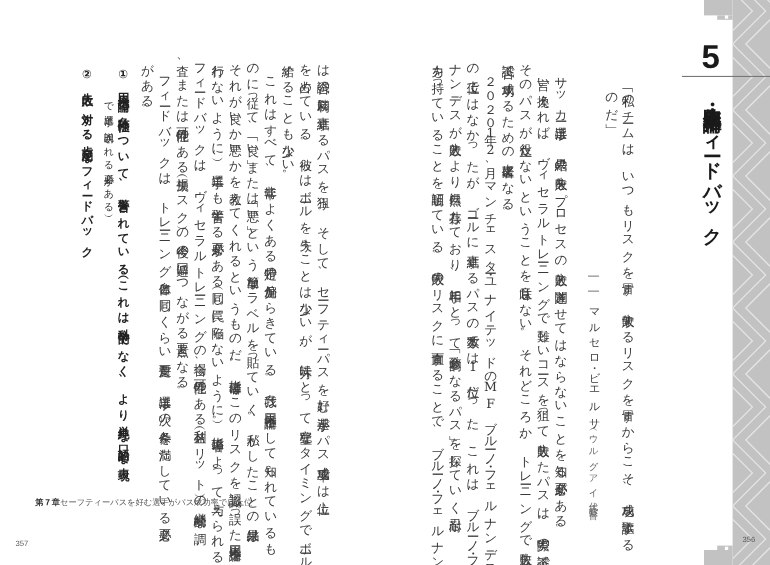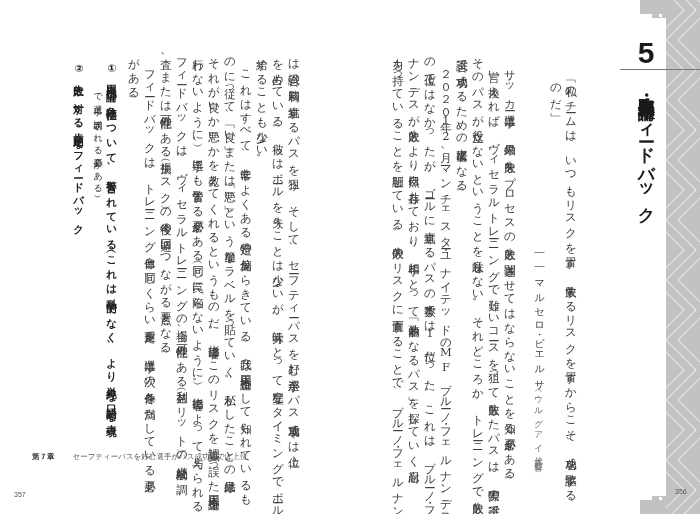--- a/index.html
+++ b/index.html
@@ -14,21 +14,21 @@
   .band svg { position: absolute; left: 0; top: 0; }
   .notch-top { position: absolute; left: 640px; top: 0; width: 26px; height: 14px; background: #c2c2c2; }
   .notch-top2 { position: absolute; left: 652px; top: 14px; width: 14px; height: 4px; background: #c2c2c2; }
   .notch-bot { position: absolute; left: 640px; top: 500px; width: 26px; height: 14px; background: #c2c2c2; }
   .notch-bot2 { position: absolute; left: 652px; top: 496px; width: 14px; height: 4px; background: #c2c2c2; }
   .sq { position: absolute; width: 3px; height: 3px; background: #fff; }
   .chapter-num { position: absolute; left: 626px; top: 38px; width: 40px; text-align: center; font-family: "Liberation Sans", sans-serif; font-weight: bold; font-size: 30px; line-height: 30px; color: #1a1a1a; }
   .chapter-rule { position: absolute; left: 620px; top: 69px; width: 80px; height: 1px; background: #777; }
   .chapter-title { position: absolute; left: 636px; top: 84px; writing-mode: vertical-rl; text-orientation: upright; font-family: "DejaVu Sans", sans-serif; font-weight: bold; font-size: 17px; letter-spacing: 1px; color: #1a1a1a; white-space: nowrap; }
   .footer-running { position: absolute; left: 32px; top: 452px; font-family: "DejaVu Sans", sans-serif; font-size: 7.5px; color: #555; white-space: nowrap; }
-  .footer-running b { color: #333; margin-right: 18px; }
+  .footer-running b { color: #333; margin-right: 0; }
   .pageno { position: absolute; font-family: "Liberation Sans", sans-serif; font-size: 7px; color: #555; }
 </style>
 </head>
 <body>
 
 <div class="page page-left"></div>
 <div class="page page-right"></div>
 
 <div class="band">
   <svg width="34" height="514" viewBox="0 0 34 514">

